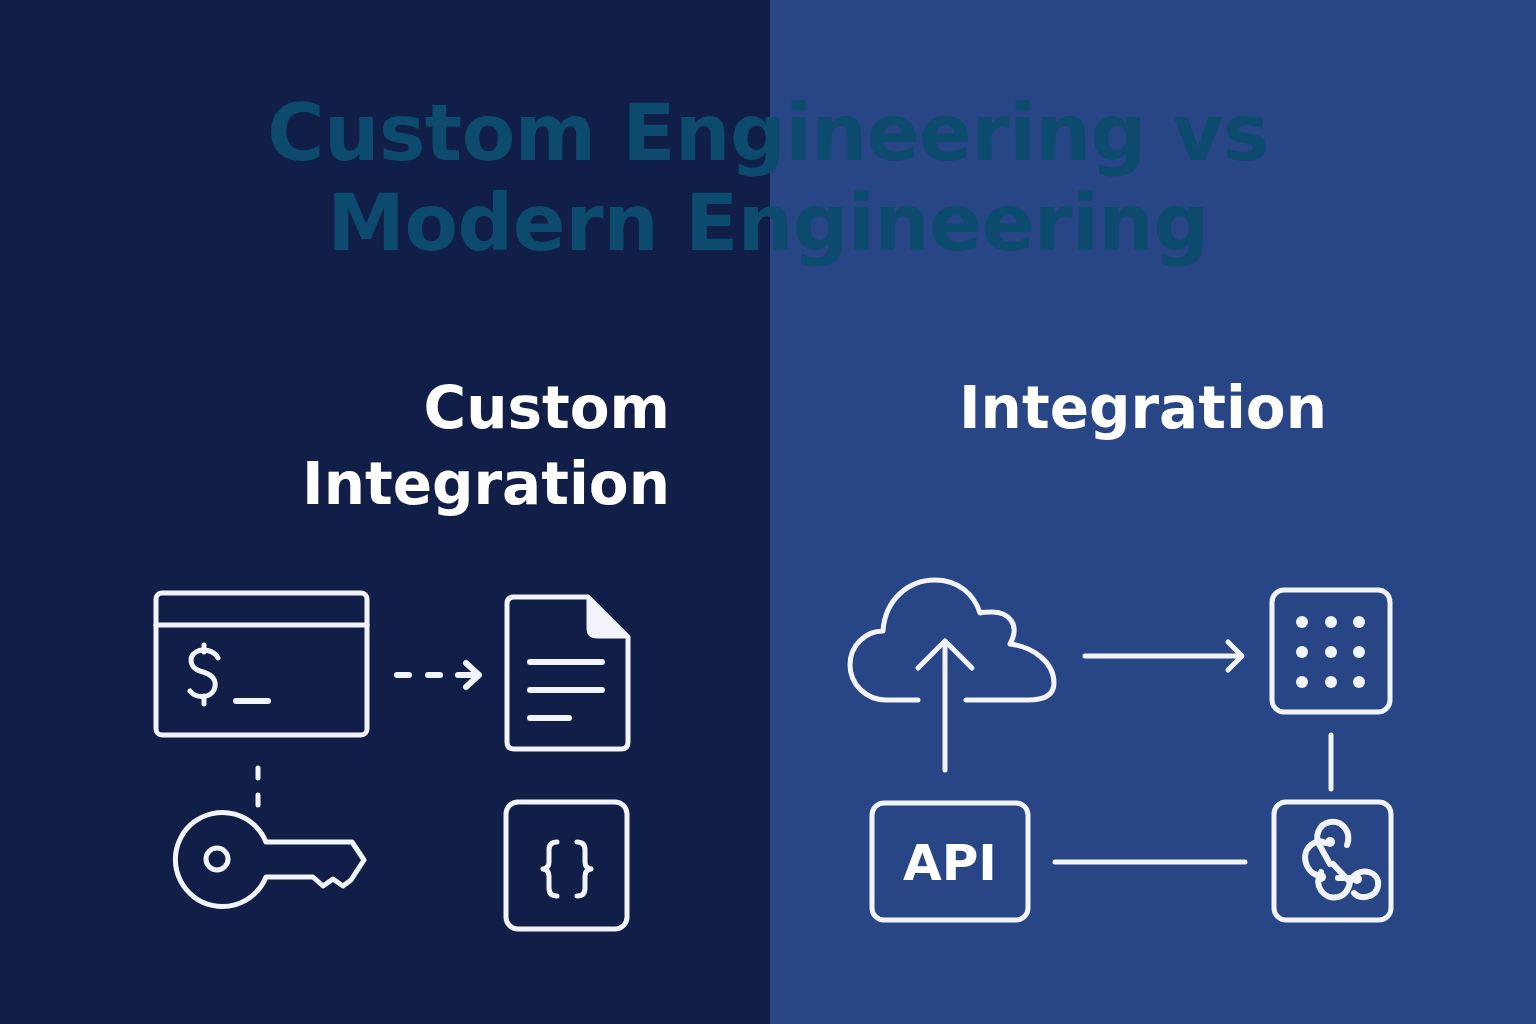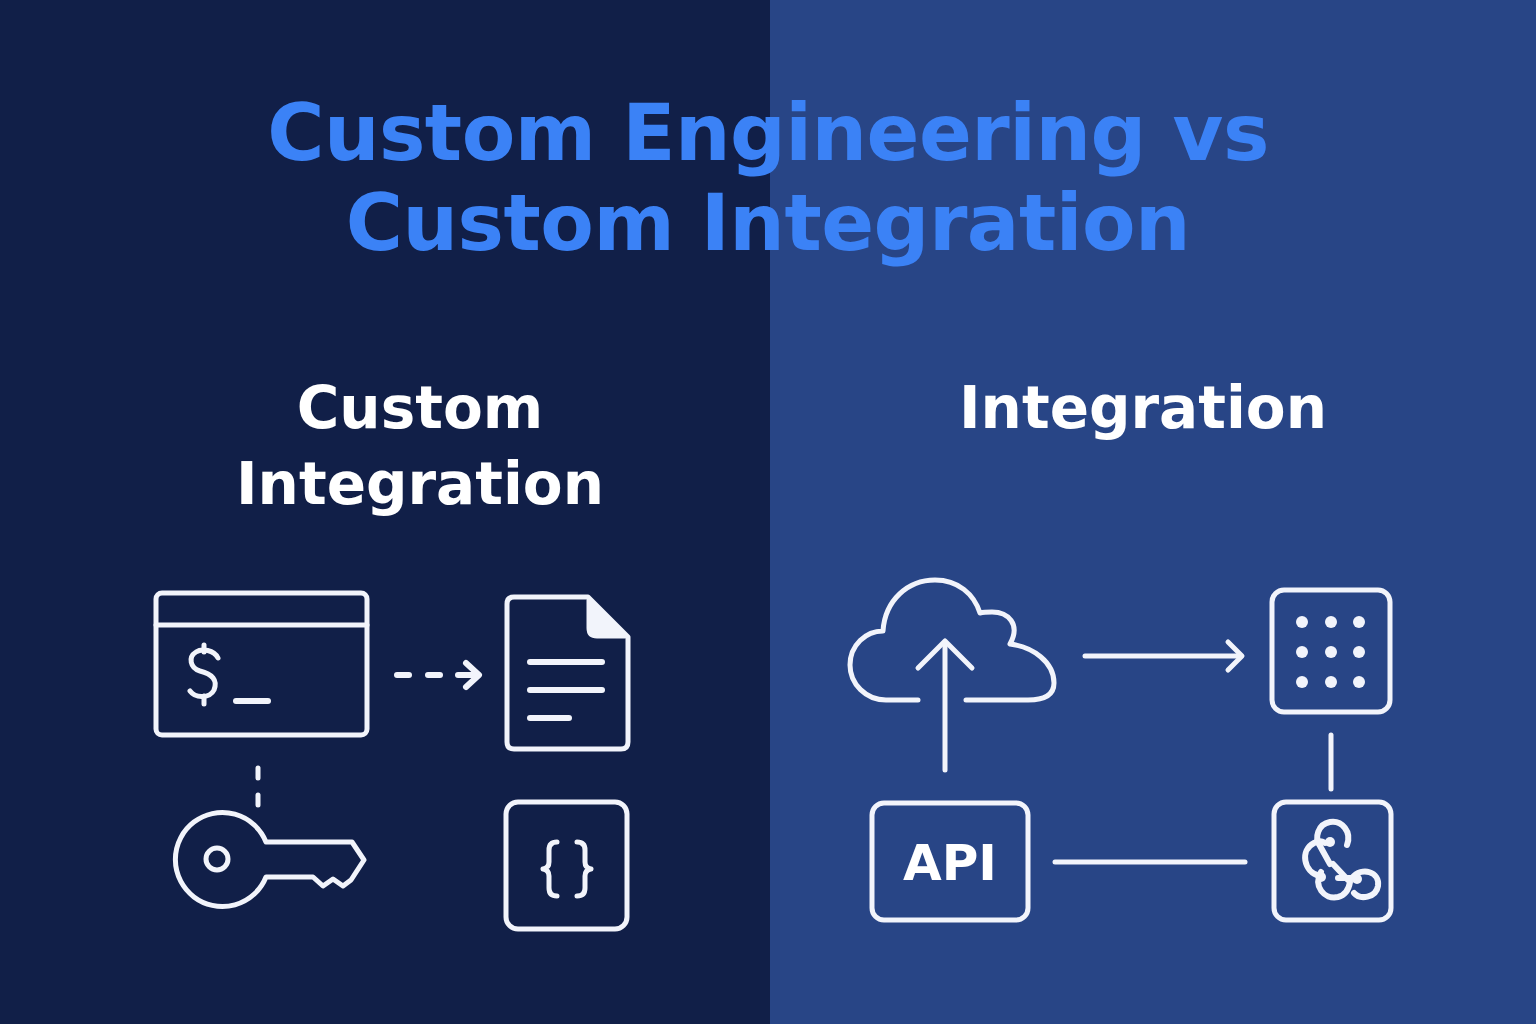--- a/index.html
+++ b/index.html
@@ -12,45 +12,45 @@
     position: absolute; left: 0; top: 0; width: 770px; height: 1024px;
     background: #111f48;
   }
   .panel-right {
     position: absolute; left: 770px; top: 0; width: 766px; height: 1024px;
     background: #284586;
   }
   .main-title {
     position: absolute; left: 0; top: 88px; width: 1536px;
     text-align: center; font-weight: bold; font-size: 78px; line-height: 90px;
-    letter-spacing: -0.5px; color: #3b82f6; margin: 0;
+    letter-spacing: -0.5px; color: #0c4a6e; margin: 0;
   }
   .main-title span { display: block; }
   .sub-title {
     position: absolute; top: 370px; text-align: center;
     font-weight: bold; font-size: 58px; line-height: 76px; color: #ffffff;
   }
   .sub-title span { display: block; }
-  .sub-left { left: 170px; width: 500px; }
+  .sub-left { left: 170px; width: 500px; text-align: right; }
   .sub-right { left: 893px; width: 500px; }
   svg.icons { position: absolute; left: 0; top: 0; width: 1536px; height: 1024px; }
   .api-label {
     font-family: "DejaVu Sans", "Liberation Sans", sans-serif;
     font-weight: bold; font-size: 50px; fill: #ffffff;
   }
 </style>
 </head>
 <body>
 
 <div class="panel-left"></div>
 <div class="panel-right"></div>
 
 <h1 class="main-title">
   <span>Custom Engineering vs</span>
-  <span>Custom Integration</span>
+  <span>Modern Engineering</span>
 </h1>
 
 <div class="sub-title sub-left">
   <span>Custom</span>
   <span>Integration</span>
 </div>
 
 <div class="sub-title sub-right">
   <span>Integration</span>
 </div>

